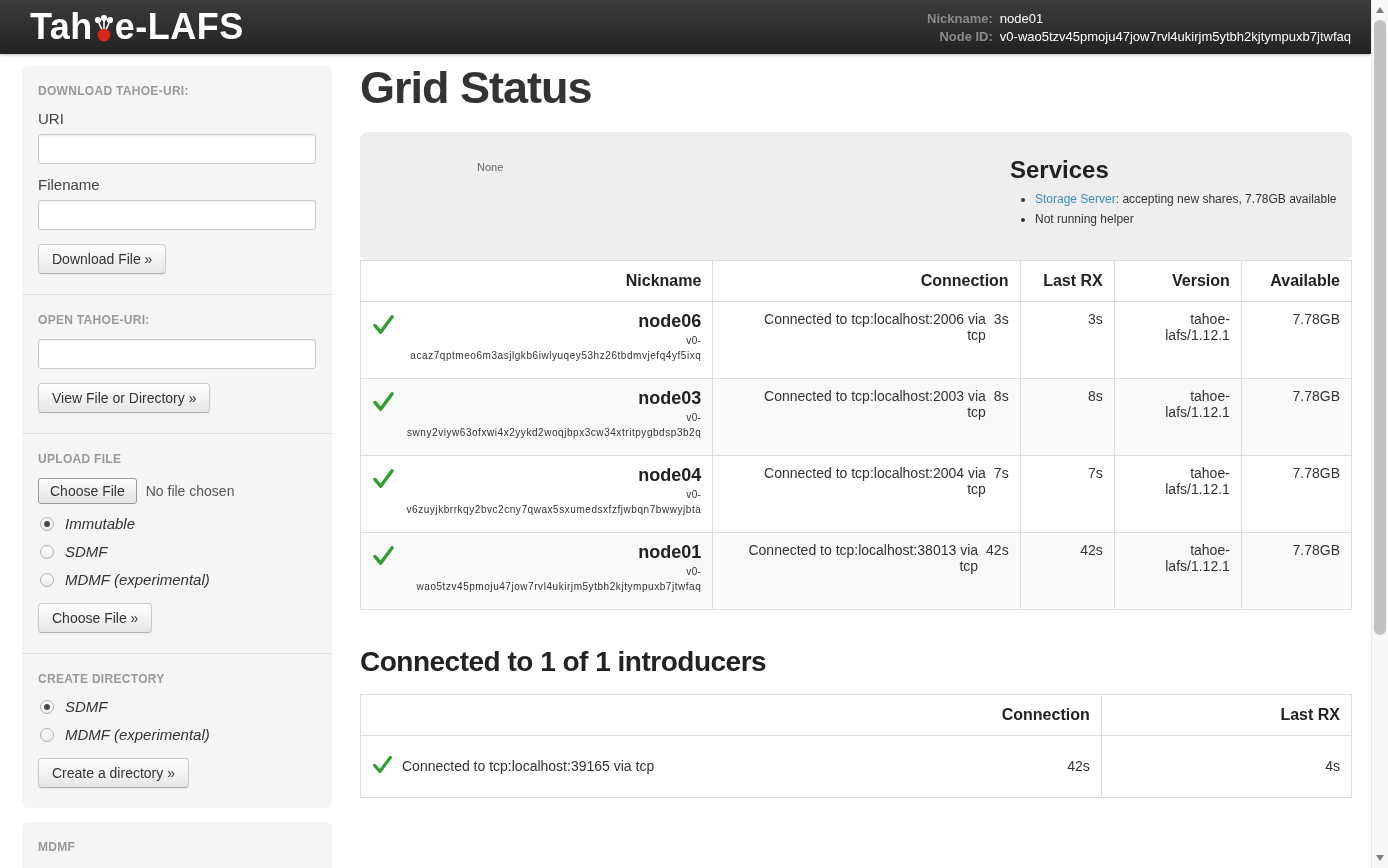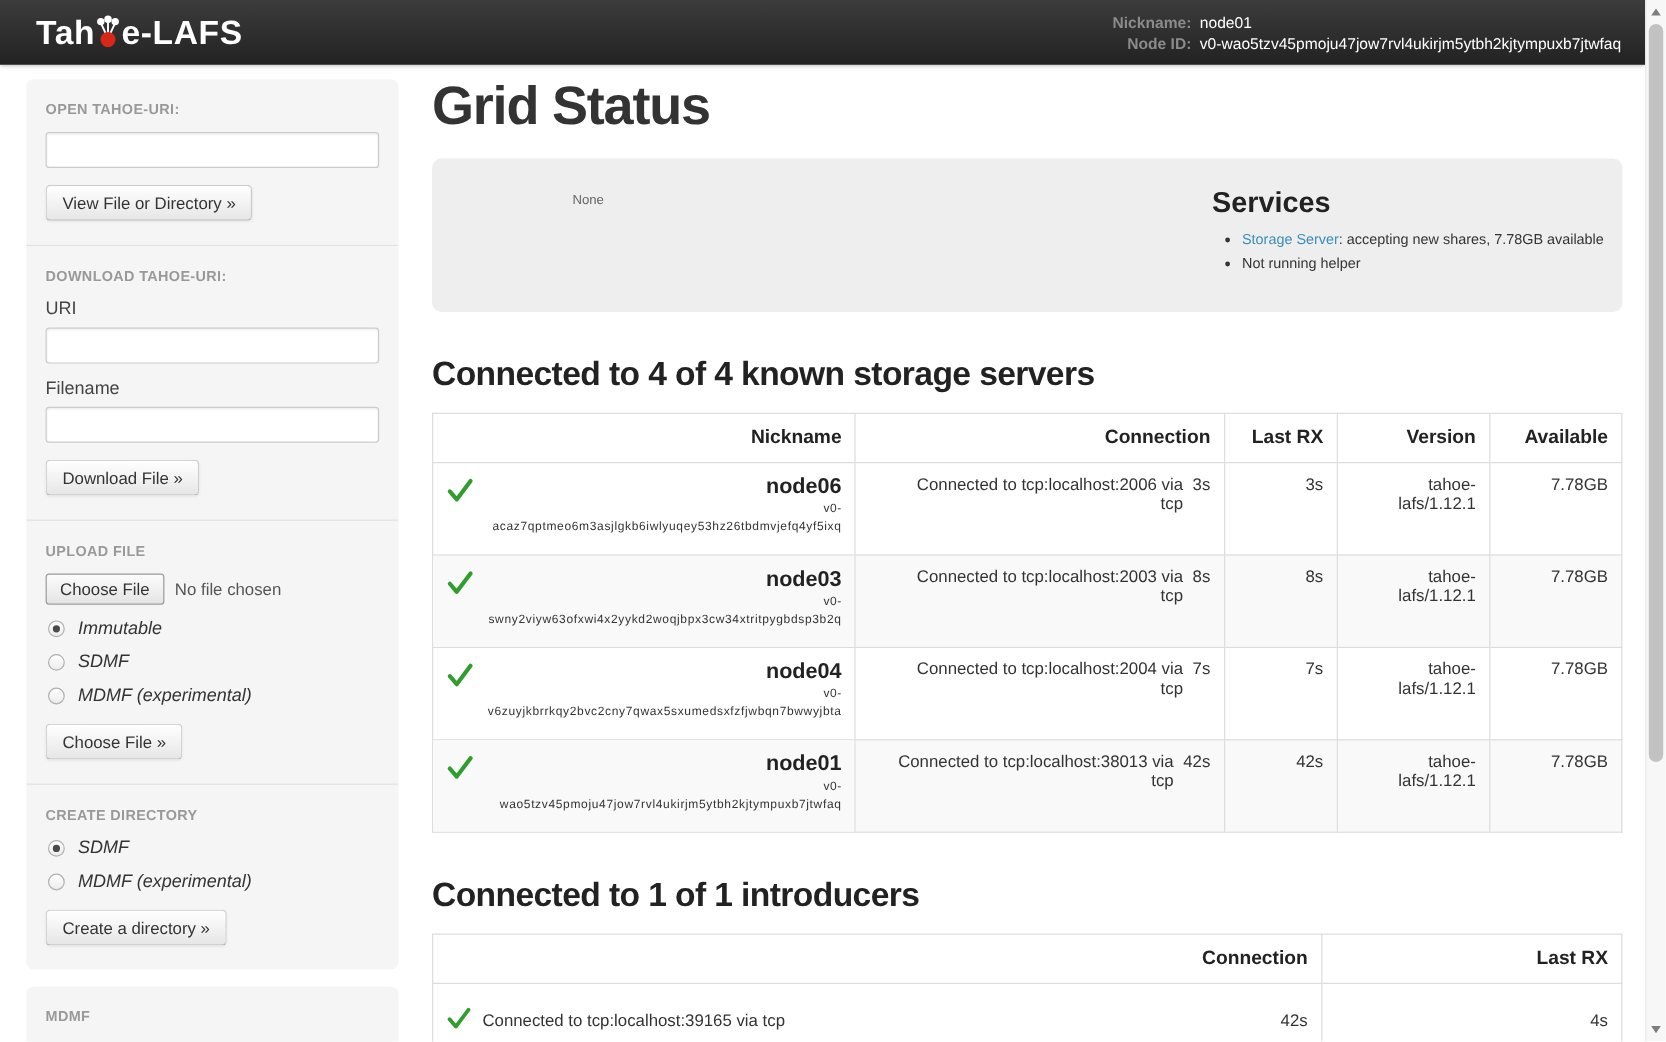--- a/index.html
+++ b/index.html
@@ -9,21 +9,21 @@
     font-family:"Liberation Sans", sans-serif; background:#fff; color:#333;
   }
 
   
   .navbar {
     position:absolute; top:0; left:0; width:1371px; height:54px;
     background:linear-gradient(#3c3c3c,#222);
     display:flex; align-items:center; justify-content:space-between;
     box-shadow:0 1px 3px rgba(0,0,0,.25);
   }
-  .brand { margin-left:30px; color:#fff; font-size:28px; font-weight:bold; letter-spacing:.5px; display:flex; align-items:flex-end; line-height:1;justify-content:flex-end; }
+  .brand { margin-left:30px; color:#fff; font-size:36px; font-weight:bold; letter-spacing:.5px; display:flex; align-items:flex-end; line-height:1;justify-content:flex-end; }
   .brand .logo-o { margin:0 1px -3px; }
   .node-meta { margin-right:20px; font-size:13px; display:grid; grid-template-columns:auto auto; column-gap:7px; row-gap:3px; align-items:baseline; }
   .meta-label { color:#8b8b8b; font-weight:bold; text-align:right; }
   .meta-value { color:#fff; }
 
   
   .scrollbar { position:absolute; top:0; right:0; width:17px; height:868px; background:#f7f7f7; border-left:1px solid #e8e8e8; z-index:20; }
   .sb-up { width:0; height:0; border-left:4px solid transparent; border-right:4px solid transparent; border-bottom:6px solid #7d7d7d; margin:7px auto 0; }
   .sb-down { width:0; height:0; border-left:4px solid transparent; border-right:4px solid transparent; border-top:6px solid #7d7d7d; position:absolute; bottom:7px; left:4px; }
   .sb-thumb { position:absolute; top:20px; left:2px; width:12px; height:615px; background:#c2c2c2; border-radius:7px; }
@@ -125,32 +125,32 @@
 <div class="scrollbar">
   <div class="sb-up"></div>
   <div class="sb-thumb"></div>
   <div class="sb-down"></div>
 </div>
 
 <div class="sidebar">
   <div class="panel">
 
     <div class="section">
-      <div class="side-label">OPEN TAHOE-URI:</div>
-      <input class="text-input" type="text" value="" style="">
-      <button class="btn">View File or Directory »</button>
-    </div>
-
-    <div class="section">
       <div class="side-label">DOWNLOAD TAHOE-URI:</div>
       <div class="field-label first">URI</div>
       <input class="text-input" type="text" value="" style="">
       <div class="field-label">Filename</div>
       <input class="text-input" type="text" value="" style="">
       <button class="btn">Download File »</button>
+    </div>
+
+    <div class="section">
+      <div class="side-label">OPEN TAHOE-URI:</div>
+      <input class="text-input" type="text" value="" style="">
+      <button class="btn">View File or Directory »</button>
     </div>
 
     <div class="section">
       <div class="side-label">UPLOAD FILE</div>
       <div class="file-row">
         <button class="choose-btn">Choose File</button>
         <span class="no-file">No file chosen</span>
       </div>
       <div style="margin-top:8px;">
         <div class="radio-row">
@@ -198,21 +198,20 @@
     </div>
     <div class="well-right">
       <div class="services-title">Services</div>
       <ul class="services-list">
         <li><a class="svc-link">Storage Server</a><span>: accepting new shares, 7.78GB available</span></li>
         <li><span>Not running helper</span></li>
       </ul>
     </div>
   </div>
 
-  <h2 class="section-heading">Connected to 4 of 4 known storage servers</h2>
 
   <table class="grid">
     <colgroup>
         <col style="width:352px">
         <col style="width:307px">
         <col style="width:94px">
         <col style="width:127px">
         <col style="width:110px">
       </colgroup>
     <thead>

